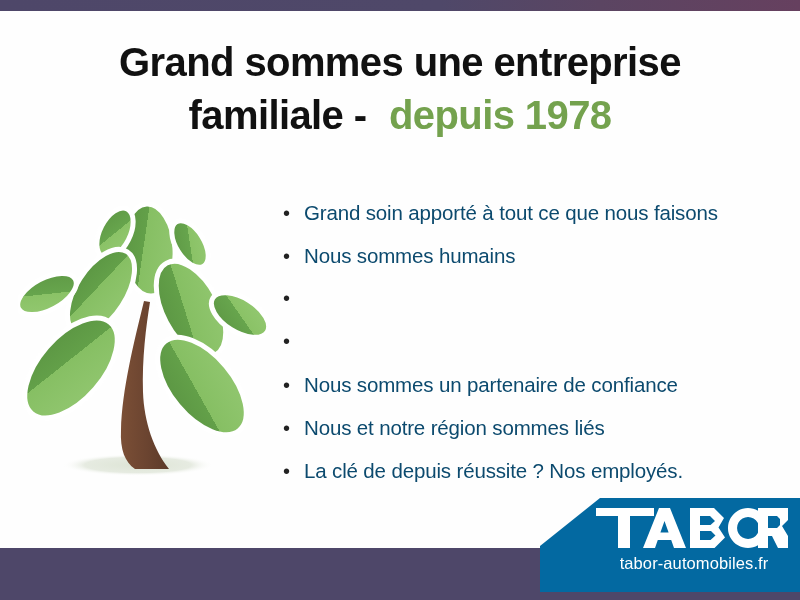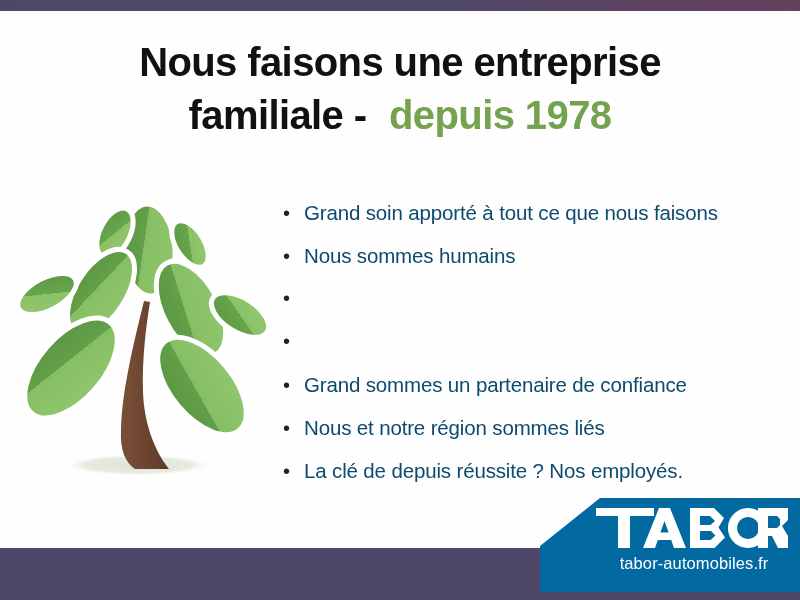--- a/index.html
+++ b/index.html
@@ -122,21 +122,21 @@
   }
 </style>
 </head>
 <body>
 
 <div id="slide">
 
   <div class="top-bar"></div>
 
   <div class="headline">
-    <span>Nous faisons une entreprise</span><br>
+    <span>Grand sommes une entreprise</span><br>
     <span>familiale - </span><span class="accent">depuis 1978</span>
   </div>
 
   <div class="tree">
     <svg viewBox="0 0 252 300" width="252" height="300" xmlns="http://www.w3.org/2000/svg">
       <defs>
         <linearGradient id="lfA" x1="0" y1="0" x2="1" y2="0.35">
           <stop offset="0%" stop-color="#5a9442"></stop>
           <stop offset="50%" stop-color="#63a049"></stop>
           <stop offset="50%" stop-color="#86bf63"></stop>
@@ -198,21 +198,21 @@
       <span class="bullet-text">Nous sommes humains</span>
     </div>
     <div class="bullet-row">
       <span class="bullet-dot">•</span>
     </div>
     <div class="bullet-row">
       <span class="bullet-dot">•</span>
     </div>
     <div class="bullet-row">
       <span class="bullet-dot">•</span>
-      <span class="bullet-text">Grand sommes un partenaire de confiance</span>
+      <span class="bullet-text">Nous sommes un partenaire de confiance</span>
     </div>
     <div class="bullet-row">
       <span class="bullet-dot">•</span>
       <span class="bullet-text">Nous et notre région sommes liés</span>
     </div>
     <div class="bullet-row">
       <span class="bullet-dot">•</span>
       <span class="bullet-text">La clé de depuis réussite ? Nos employés.</span>
     </div>
   </div>

